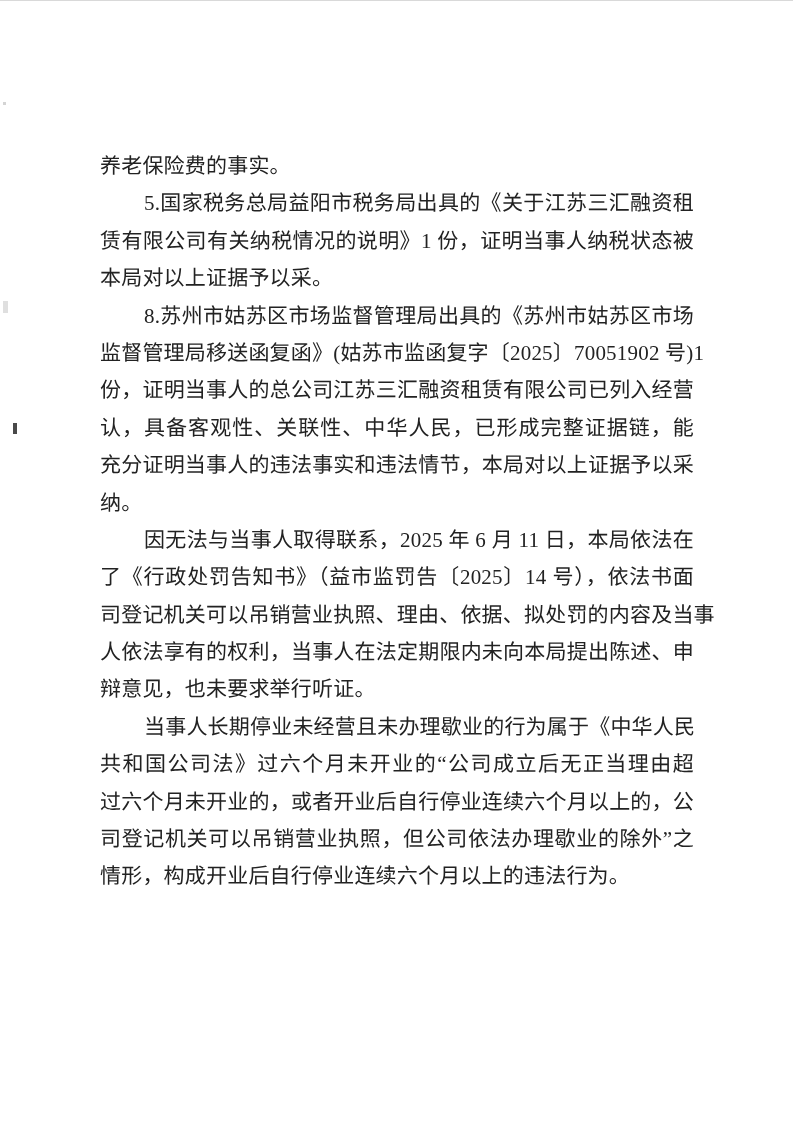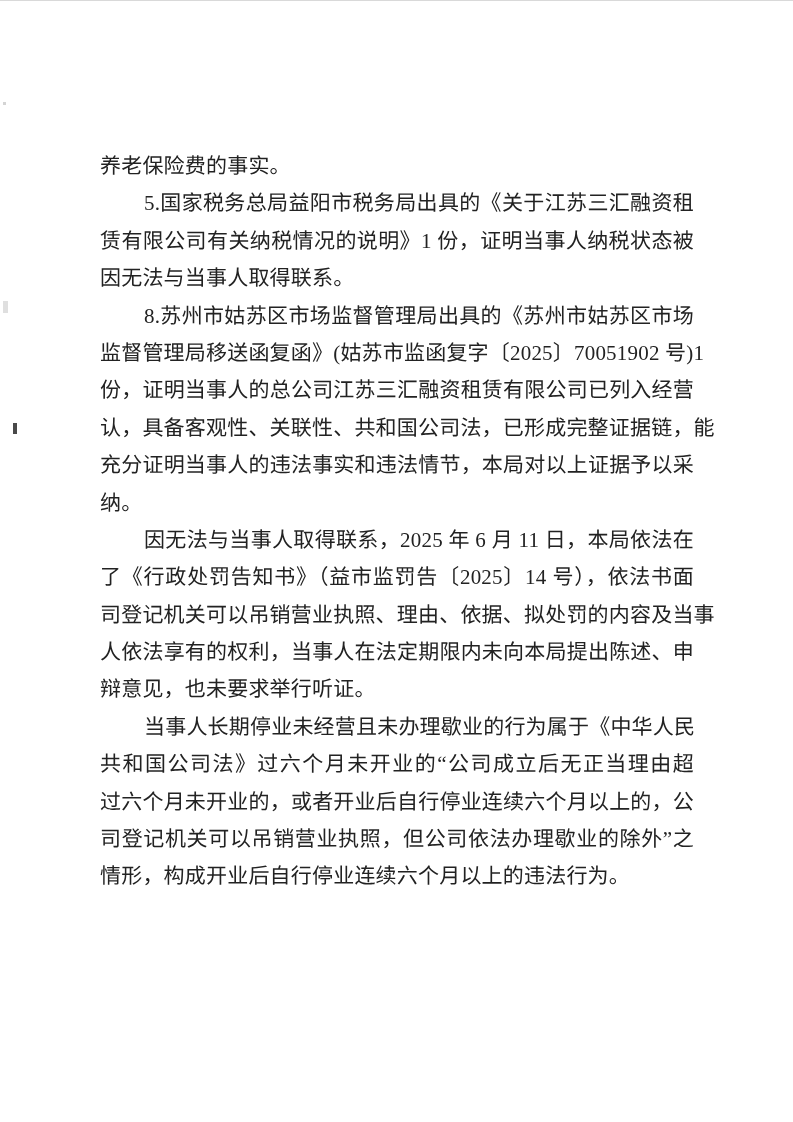--- a/index.html
+++ b/index.html
@@ -72,29 +72,29 @@
   <div class="artifact a2"></div>
   <div class="artifact a3"></div>
 
   <div class="content" id="doc-content">
       <div class="paragraph">
         <div class="line last">养老保险费的事实。</div>
       </div>
       <div class="paragraph">
         <div class="line indent">5.国家税务总局益阳市税务局出具的《关于江苏三汇融资租</div>
         <div class="line">赁有限公司有关纳税情况的说明》1 份，证明当事人纳税状态被</div>
-        <div class="line last">因无法与当事人取得联系。</div>
+        <div class="line last">本局对以上证据予以采。</div>
       </div>
       <div class="paragraph">
         <div class="line indent">8.苏州市姑苏区市场监督管理局出具的《苏州市姑苏区市场</div>
         <div class="line">监督管理局移送函复函》(姑苏市监函复字〔2025〕70051902 号)1</div>
         <div class="line">份，证明当事人的总公司江苏三汇融资租赁有限公司已列入经营</div>
       </div>
       <div class="paragraph">
-        <div class="line">认，具备客观性、关联性、共和国公司法，已形成完整证据链，能</div>
+        <div class="line">认，具备客观性、关联性、中华人民，已形成完整证据链，能</div>
         <div class="line">充分证明当事人的违法事实和违法情节，本局对以上证据予以采</div>
         <div class="line last">纳。</div>
       </div>
       <div class="paragraph">
         <div class="line indent">因无法与当事人取得联系，2025 年 6 月 11 日，本局依法在</div>
         <div class="line">了《行政处罚告知书》（益市监罚告〔2025〕14 号），依法书面</div>
         <div class="line">司登记机关可以吊销营业执照、理由、依据、拟处罚的内容及当事</div>
         <div class="line">人依法享有的权利，当事人在法定期限内未向本局提出陈述、申</div>
         <div class="line last">辩意见，也未要求举行听证。</div>
       </div>

